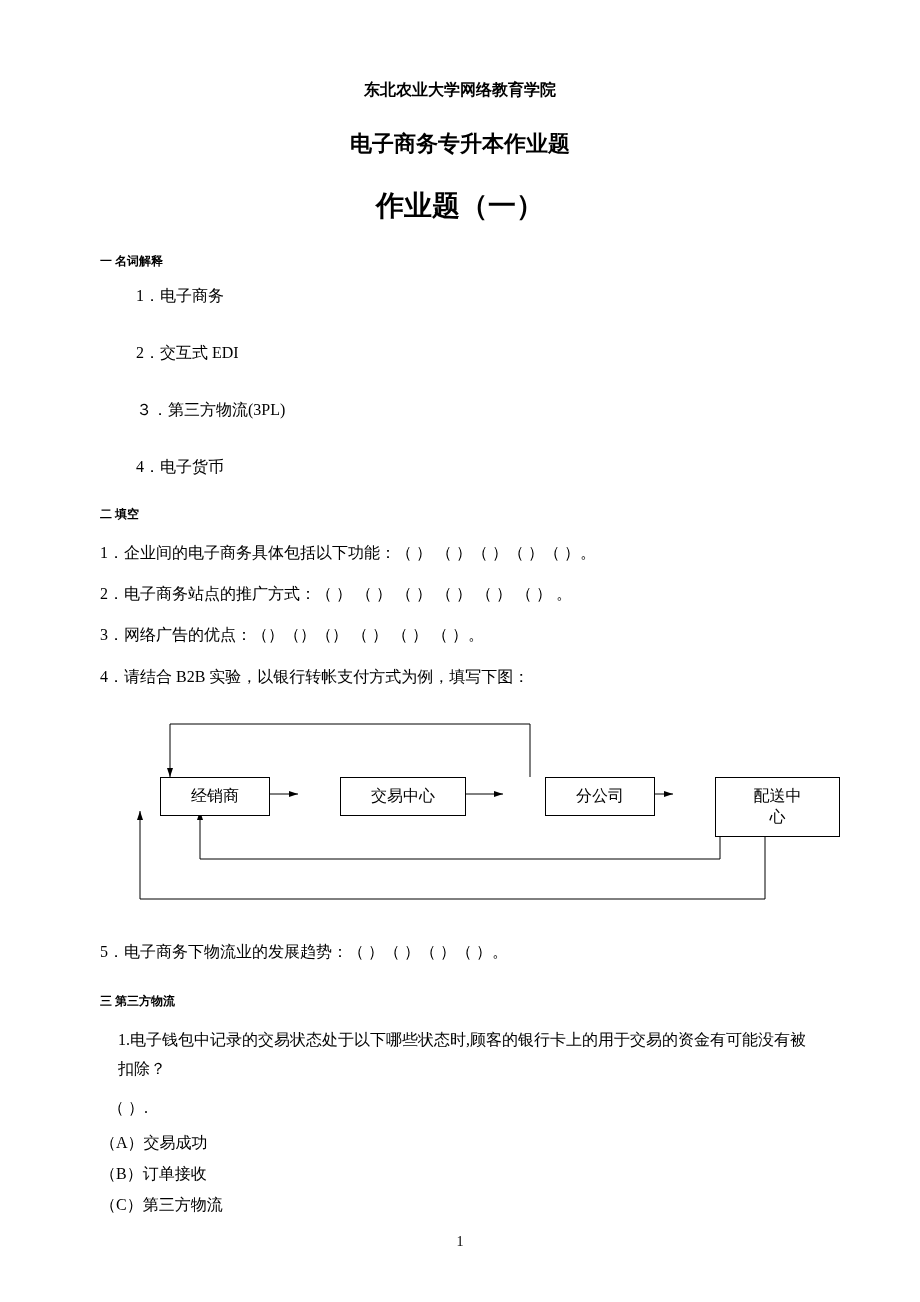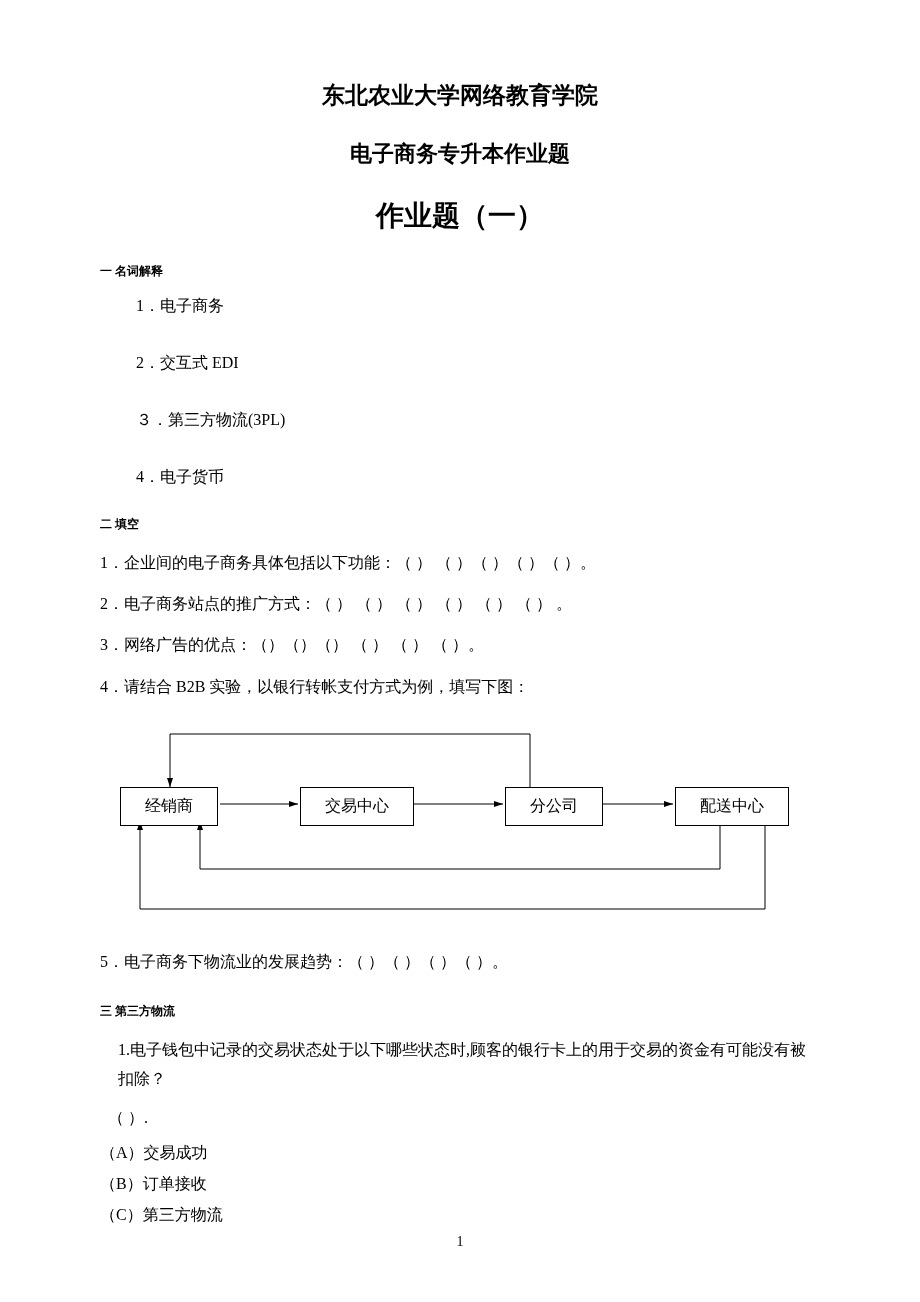--- a/index.html
+++ b/index.html
@@ -13,21 +13,21 @@
       font-size: 16px;
     }
     .page {
       padding: 80px 100px 0 100px;
     }
     .title-line {
       text-align: center;
       font-weight: bold;
       margin-bottom: 28px;
     }
-    .t1 { font-size: 23px; }
+    .t1 { font-size: 16px; }
     .t2 { font-size: 22px; }
     .t3 { font-size: 28px; text-align: center; }
     .section-head {
       font-weight: bold;
       margin-top: 28px;
       margin-bottom: 16px;
       font-size: 12px;
     }
     .term-item {
       margin-left: 36px;
@@ -44,23 +44,24 @@
     .diagram-wrap {
       position: relative;
       width: 720px;
       height: 220px;
       margin: 10px 0 14px 20px;
     }
     .box {
       position: absolute;
       border: 1px solid #000;
       background: #fff;
-      padding: 8px 24px;
+      padding: 8px 30px;
       font-size: 16px;
       text-align: center;
+      margin-left: 40px;
     }
     svg.lines {
       position: absolute;
       left: 0; top: 0;
       width: 720px; height: 220px;
     }
     .mc-q {
       margin-left: 18px;
       margin-bottom: 14px;
       line-height: 1.8;

